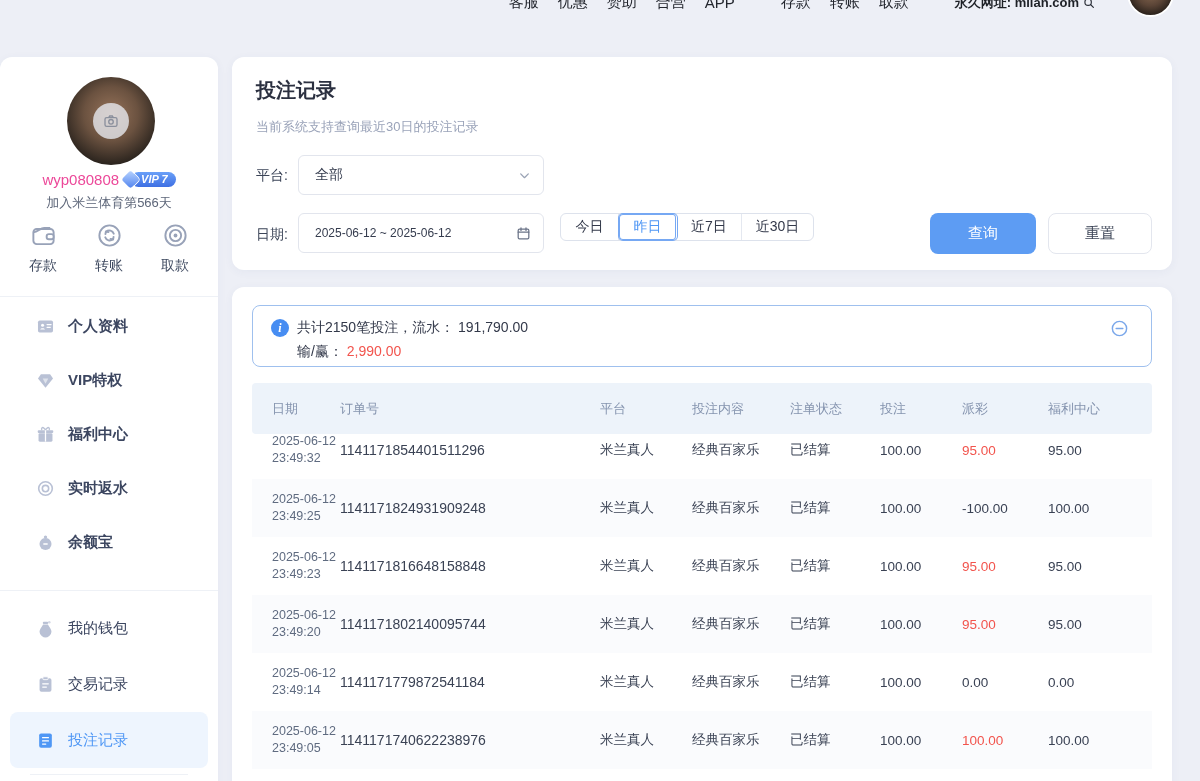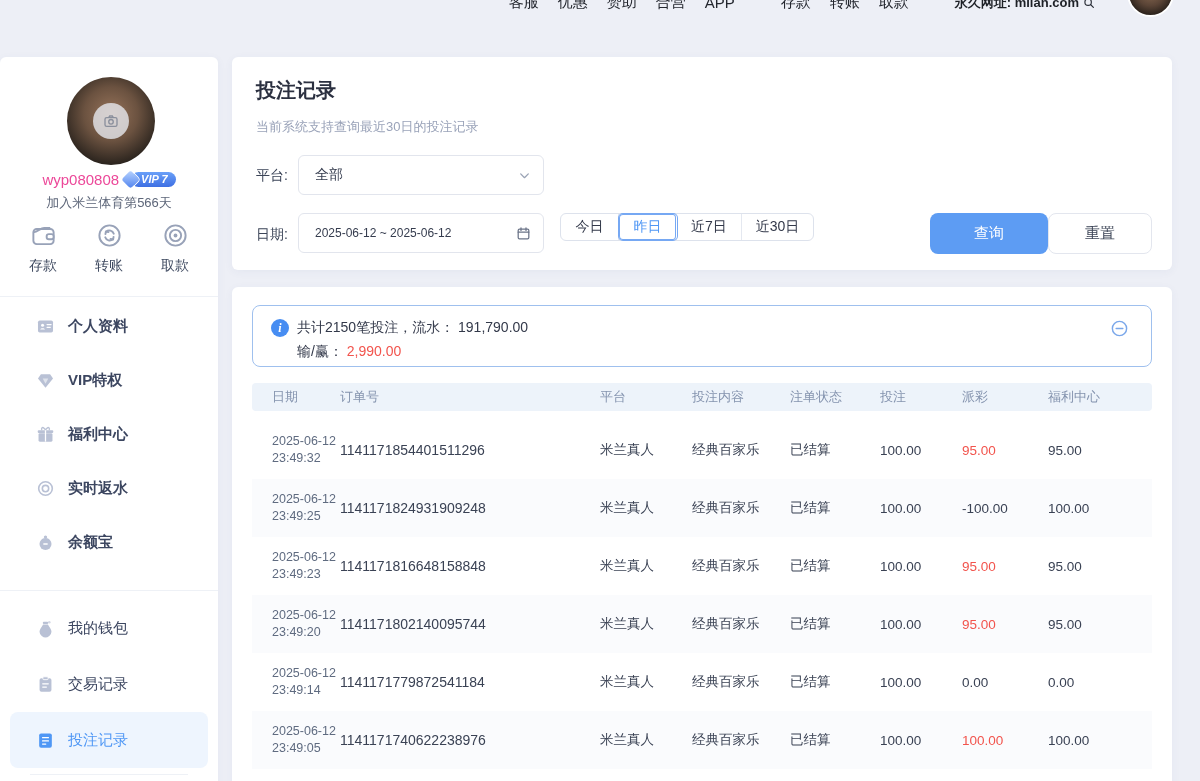--- a/index.html
+++ b/index.html
@@ -11,21 +11,21 @@
   .topnav { position:absolute; top:-7px; right:104px; display:flex; align-items:center; gap:19px;
             font-size:15px; color:#23262e; white-space:nowrap; }
   .topnav .navlink { cursor:pointer; }
   .topnav .gap { width:8px; }
   .domain-label { font-size:13px; font-weight:bold; color:#1d2026; display:flex; align-items:center; gap:3px; }
   .top-avatar { position:absolute; top:-30px; right:26px; width:47px; height:47px; border-radius:50%;
                 background:radial-gradient(circle at 50% 45%, #8a6a52 0%, #5a4436 45%, #241d18 78%);
                 border:2px solid #fff; }
 
   
-  .card { position:absolute; background:#fff; border-radius:6px; box-shadow:0 2px 10px rgba(60,80,130,.05);padding-left:22px; }
+  .card { position:absolute; background:#fff; border-radius:12px; box-shadow:0 2px 10px rgba(60,80,130,.05);padding-left:22px; }
   #sidebar { left:0;  top:57px; width:218px; height:740px; }
   #filter-card { left:232px; top:57px; width:940px; height:213px; }
   #table-card  { left:232px; top:287px; width:940px; height:510px; }
 
   
   .avatar-wrap { position:absolute; left:67px; top:20px; width:88px; height:88px; border-radius:50%;
                  background:radial-gradient(circle at 50% 42%, #96735a 0%, #6b5240 40%, #2b241e 75%, #1c1713 100%);
                  overflow:hidden; }
   .cam-overlay { position:absolute; left:50%; top:50%; transform:translate(-50%,-50%); width:36px; height:36px;
                  border-radius:50%; background:rgba(233,236,242,.78); display:flex; align-items:center; justify-content:center; }
@@ -59,36 +59,36 @@
   .field .flex { flex:1; }
   .seg-group { position:absolute; left:328px; top:156px; height:28px; display:flex; border:1px solid #dde2ec;
                border-radius:6px; background:#fff; overflow:visible; }
   .seg { min-width:58px; padding:0 14px; display:flex; align-items:center; justify-content:center; font-size:14px;
          color:#33394a; cursor:pointer; border-right:1px solid #e4e8f0; position:relative; }
   .seg:last-child { border-right:none; }
   .seg.selected { color:#4f97f5; box-shadow:0 0 0 1px #76a8f3 inset, 0 0 0 1px #76a8f3; border-radius:4px; z-index:2;
                   border-right-color:transparent; background:#fff; }
   .btn { position:absolute; top:156px; height:41px; border-radius:8px; display:flex; align-items:center;
          justify-content:center; font-size:15px; cursor:pointer; }
-  .btn-primary { left:698px; width:118px; background:#5d9cf3; color:#fff; }
+  .btn-primary { left:698px; width:106px; background:#5d9cf3; color:#fff; }
   .btn-plain { left:816px; width:104px; background:#fff; color:#3c4456; border:1px solid #e3e6ee; }
 
   
   .summary { position:absolute; left:20px; top:18px; width:900px; height:62px; border:1px solid #9fc0ee;
              border-radius:8px; background:#fff; }
   .info-icon { position:absolute; left:18px; top:13px; width:18px; height:18px; border-radius:50%; background:#478df2;
                color:#fff; font-size:12px; font-weight:bold; font-style:italic; display:flex; align-items:center;
                justify-content:center; font-family:"Liberation Serif","DejaVu Serif",serif; }
   .sum-line1 { position:absolute; left:44px; top:13px; font-size:14px; color:#33394a; }
   .sum-line2 { position:absolute; left:44px; top:37px; font-size:14px; color:#33394a; }
   .loss-value { color:#f2544d; }
   .collapse-icon { position:absolute; right:22px; top:13px; cursor:pointer; display:flex; }
 
   
-  .thead { position:absolute; left:20px; top:96px; width:900px; height:28px; background:#edf3fa; border-radius:4px;
+  .thead { position:absolute; left:20px; top:96px; width:900px; height:51px; background:#edf3fa; border-radius:4px;
            display:grid; grid-template-columns:68px 260px 92px 98px 90px 82px 86px auto; align-items:center;
            padding-left:20px; font-size:13px; color:#8493ae; }
   .tbody { position:absolute; left:20px; top:134px; width:900px; }
   .trow { height:58px; display:grid; grid-template-columns:68px 260px 92px 98px 90px 82px 86px auto;
           align-items:center; padding-left:20px; font-size:13.5px; color:#3a4254; }
   .trow.alt { background:#fafbfd; }
   .cell-date { font-size:12.5px; color:#5f6b80; line-height:17px; display:flex; flex-direction:column; }
   .cell-order { font-size:14px; }
 </style>
 </head>

